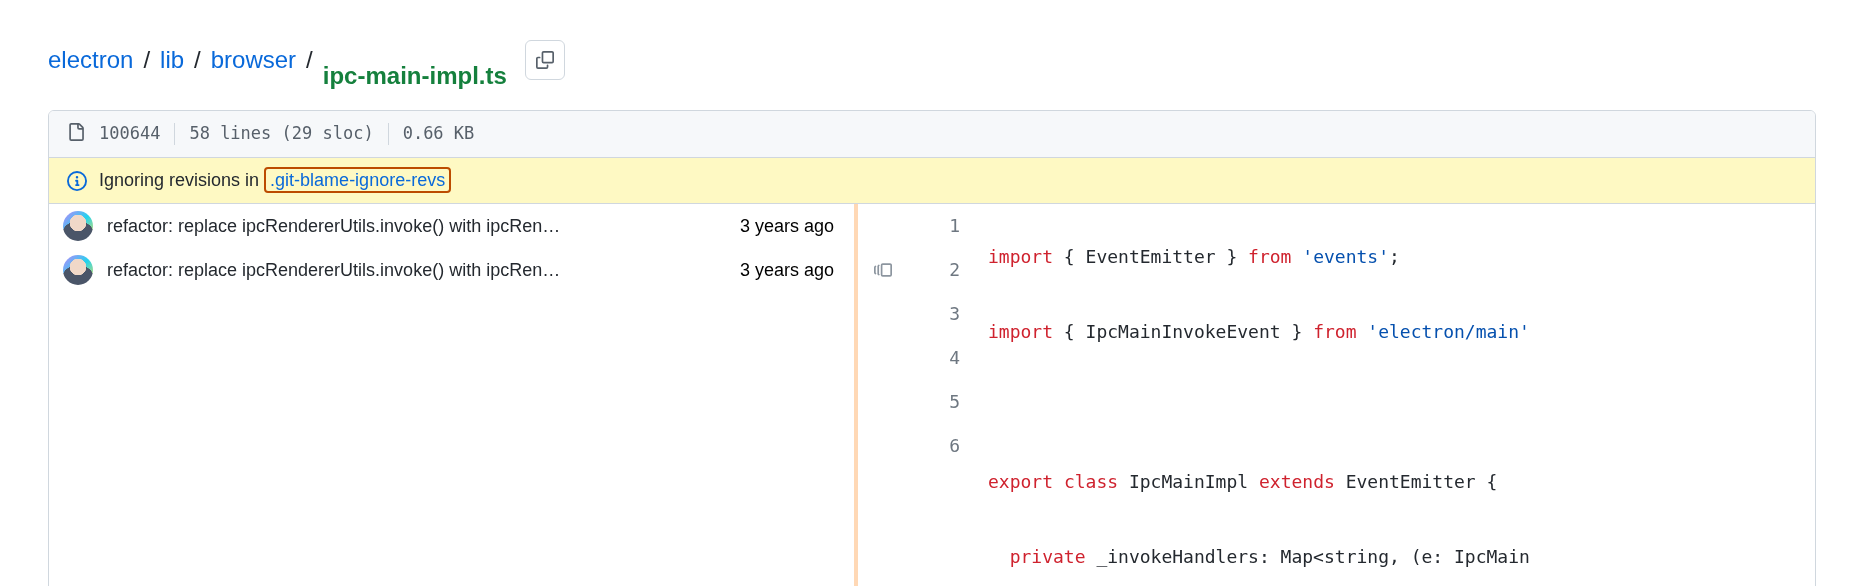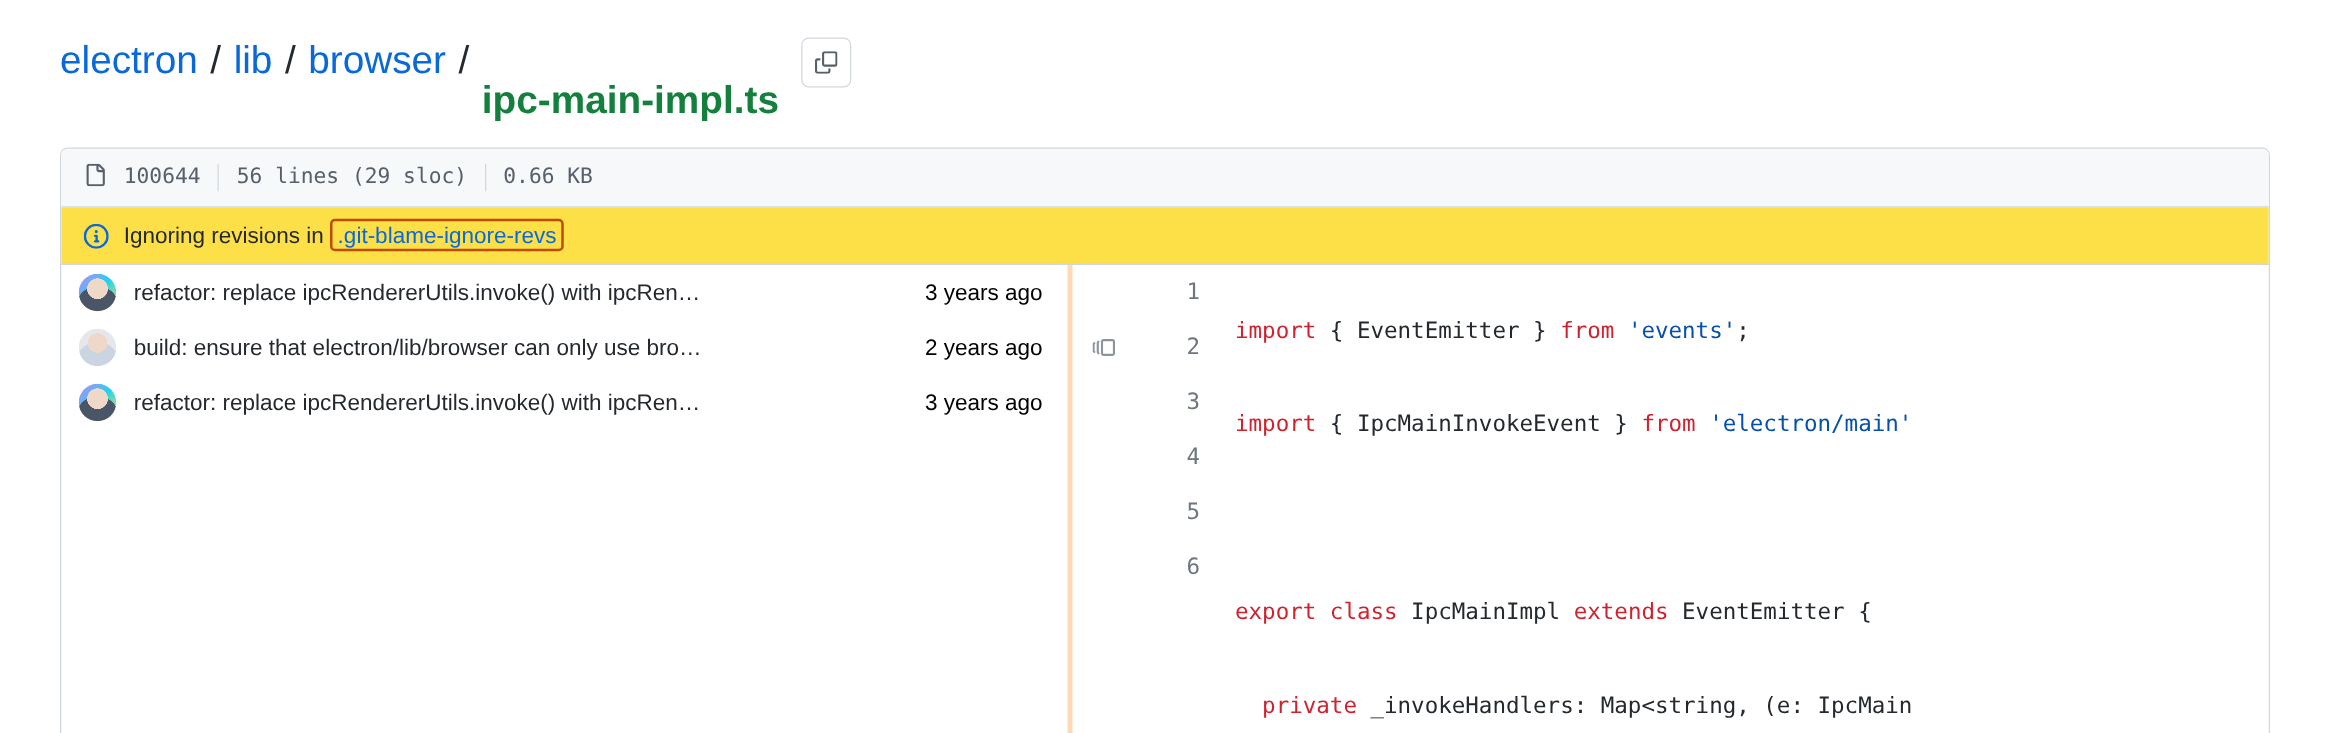--- a/index.html
+++ b/index.html
@@ -7,23 +7,23 @@
     font-family: -apple-system, BlinkMacSystemFont, "Segoe UI", Helvetica, Arial, sans-serif;
     background: #fff;
     color: #24292f;
     font-size: 16px;
   }
   .container {
     padding: 30px 48px;
   }
   .breadcrumb {
     display: flex;
-    align-items: flex-start;
+    align-items: center;
     gap: 10px;
-    font-size: 31px;
+    font-size: 24px;
     margin-bottom: 20px;
   }
   .breadcrumb a {
     color: #0969da;
     text-decoration: none;
   }
   .breadcrumb .sep {
     color: #24292f;
   }
   .breadcrumb .current {
@@ -60,21 +60,21 @@
     font-size: 17px;
     color: #57606a;
   }
   .file-header .file-icon { color: #57606a; display:flex; }
   .file-header .divider {
     width: 1px;
     height: 22px;
     background: #d0d7de;
   }
   .notice {
-    background: #fde047;
+    background: #fef9c3;
     border-bottom: 1px solid #d0d7de;
     padding: 12px 18px;
     display: flex;
     align-items: center;
     gap: 12px;
     font-size: 18px;
   }
   .notice .info-icon {
     color: #0969da;
     display: flex;
@@ -211,21 +211,21 @@
 
   <div class="file-box">
     <div class="file-header">
       <span class="file-icon">
         <svg width="18" height="18" viewBox="0 0 16 16" fill="currentColor">
             <path d="M2 1.75C2 .784 2.784 0 3.75 0h6.586c.464 0 .909.184 1.237.513l2.914 2.914c.329.328.513.773.513 1.237v9.586A1.75 1.75 0 0 1 13.25 16h-9.5A1.75 1.75 0 0 1 2 14.25Zm1.75-.25a.25.25 0 0 0-.25.25v12.5c0 .138.112.25.25.25h9.5a.25.25 0 0 0 .25-.25V6h-2.75A1.75 1.75 0 0 1 9 4.25V1.5Zm6.75.062V4.25c0 .138.112.25.25.25h2.688l-.011-.013-2.914-2.914-.013-.011Z"></path>
           </svg>
       </span>
       <span>100644</span>
       <span class="divider"></span>
-      <span>56 lines (29 sloc)</span>
+      <span>58 lines (29 sloc)</span>
       <span class="divider"></span>
       <span>0.66 KB</span>
     </div>
 
     <div class="notice">
       <span class="info-icon">
         <svg width="20" height="20" viewBox="0 0 16 16" fill="currentColor">
             <path d="M0 8a8 8 0 1 1 16 0A8 8 0 0 1 0 8Zm8-6.5a6.5 6.5 0 1 0 0 13 6.5 6.5 0 0 0 0-13ZM6.5 7.75A.75.75 0 0 1 7.25 7h1a.75.75 0 0 1 .75.75v2.75h.25a.75.75 0 0 1 0 1.5h-2a.75.75 0 0 1 0-1.5h.25v-2h-.25a.75.75 0 0 1-.75-.75ZM8 6a1 1 0 1 1 0-2 1 1 0 0 1 0 2Z"></path>
           </svg>
       </span>
@@ -235,25 +235,20 @@
     </div>
 
     <div class="blame-body">
       <div class="blame-left" id="blame-left">
           <div class="blame-row">
             <div class="avatar type-a"></div>
             <div class="commit-msg">refactor: replace ipcRendererUtils.invoke() with ipcRen…</div>
             <div class="commit-age">3 years ago</div>
           </div>
           <div class="blame-row">
-            <div class="avatar type-b"></div>
-            <div class="commit-msg">build: ensure that electron/lib/browser can only use bro…</div>
-            <div class="commit-age">2 years ago</div>
-          </div>
-          <div class="blame-row">
             <div class="avatar type-a"></div>
             <div class="commit-msg">refactor: replace ipcRendererUtils.invoke() with ipcRen…</div>
             <div class="commit-age">3 years ago</div>
           </div>
         </div>
       <div class="blame-heat"></div>
       <div class="blame-mid" id="blame-mid">
           <div class="reblame-cell hidden">
             <svg width="18" height="18" viewBox="0 0 16 16" fill="currentColor">
               <path d="M7.75 14A1.75 1.75 0 0 1 6 12.25v-8.5C6 2.784 6.784 2 7.75 2h6.5c.966 0 1.75.784 1.75 1.75v8.5A1.75 1.75 0 0 1 14.25 14Zm-.25-1.75c0 .138.112.25.25.25h6.5a.25.25 0 0 0 .25-.25v-8.5a.25.25 0 0 0-.25-.25h-6.5a.25.25 0 0 0-.25.25ZM4.9 3.508a.75.75 0 0 1-.274 1.025.249.249 0 0 0-.126.217v6.5c0 .09.048.173.126.217a.75.75 0 0 1-.752 1.298A1.748 1.748 0 0 1 3 11.25v-6.5c0-.649.353-1.214.874-1.516a.75.75 0 0 1 1.025.274ZM1.625 5.533h.001a.249.249 0 0 0-.126.217v4.5c0 .09.048.173.126.217a.75.75 0 0 1-.752 1.298A1.748 1.748 0 0 1 0 10.25v-4.5c0-.649.353-1.214.874-1.516a.75.75 0 1 1 .752 1.299Z"></path>

